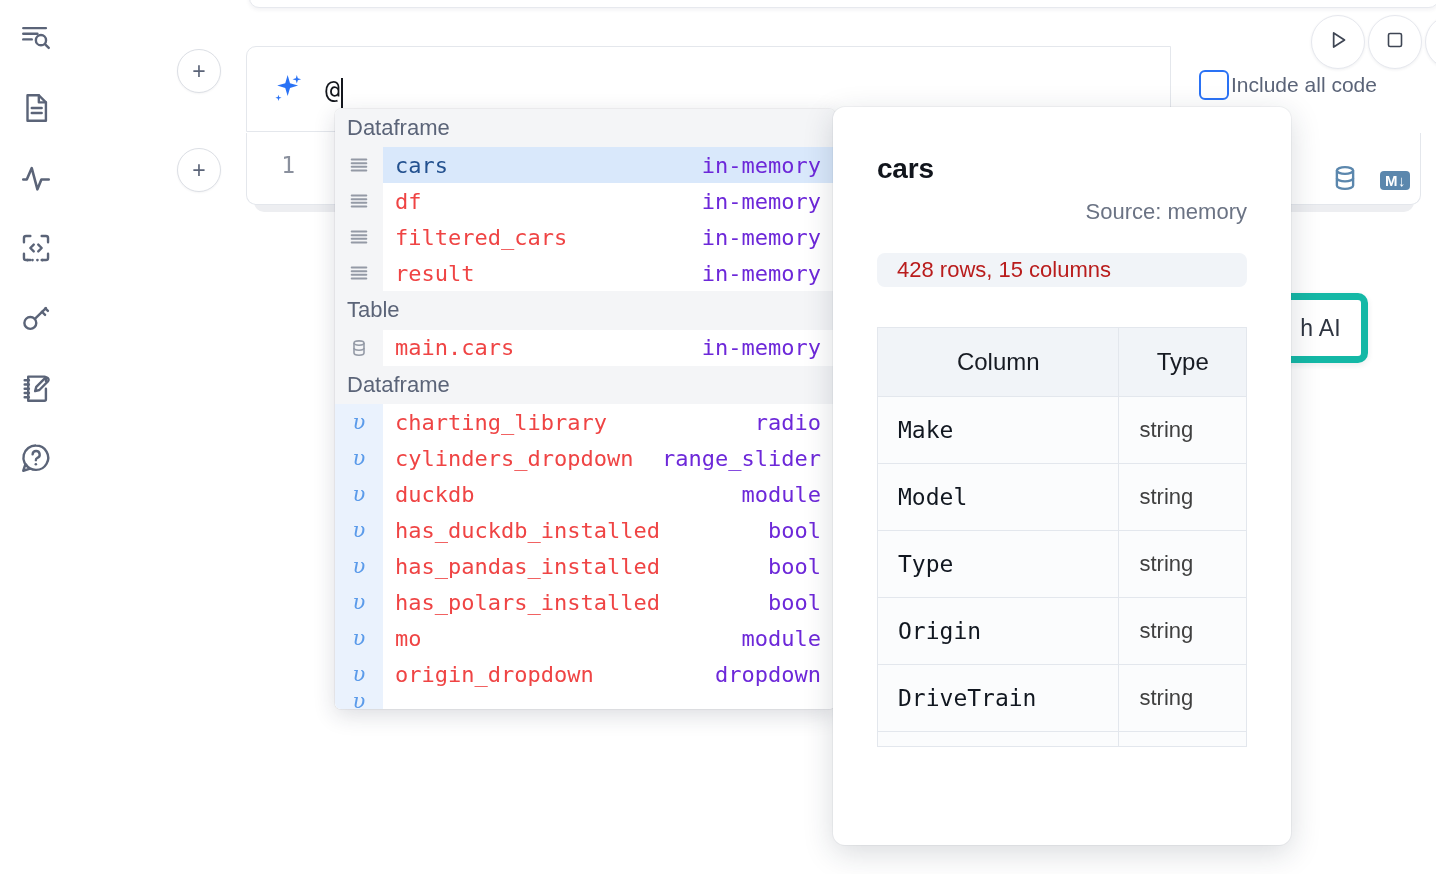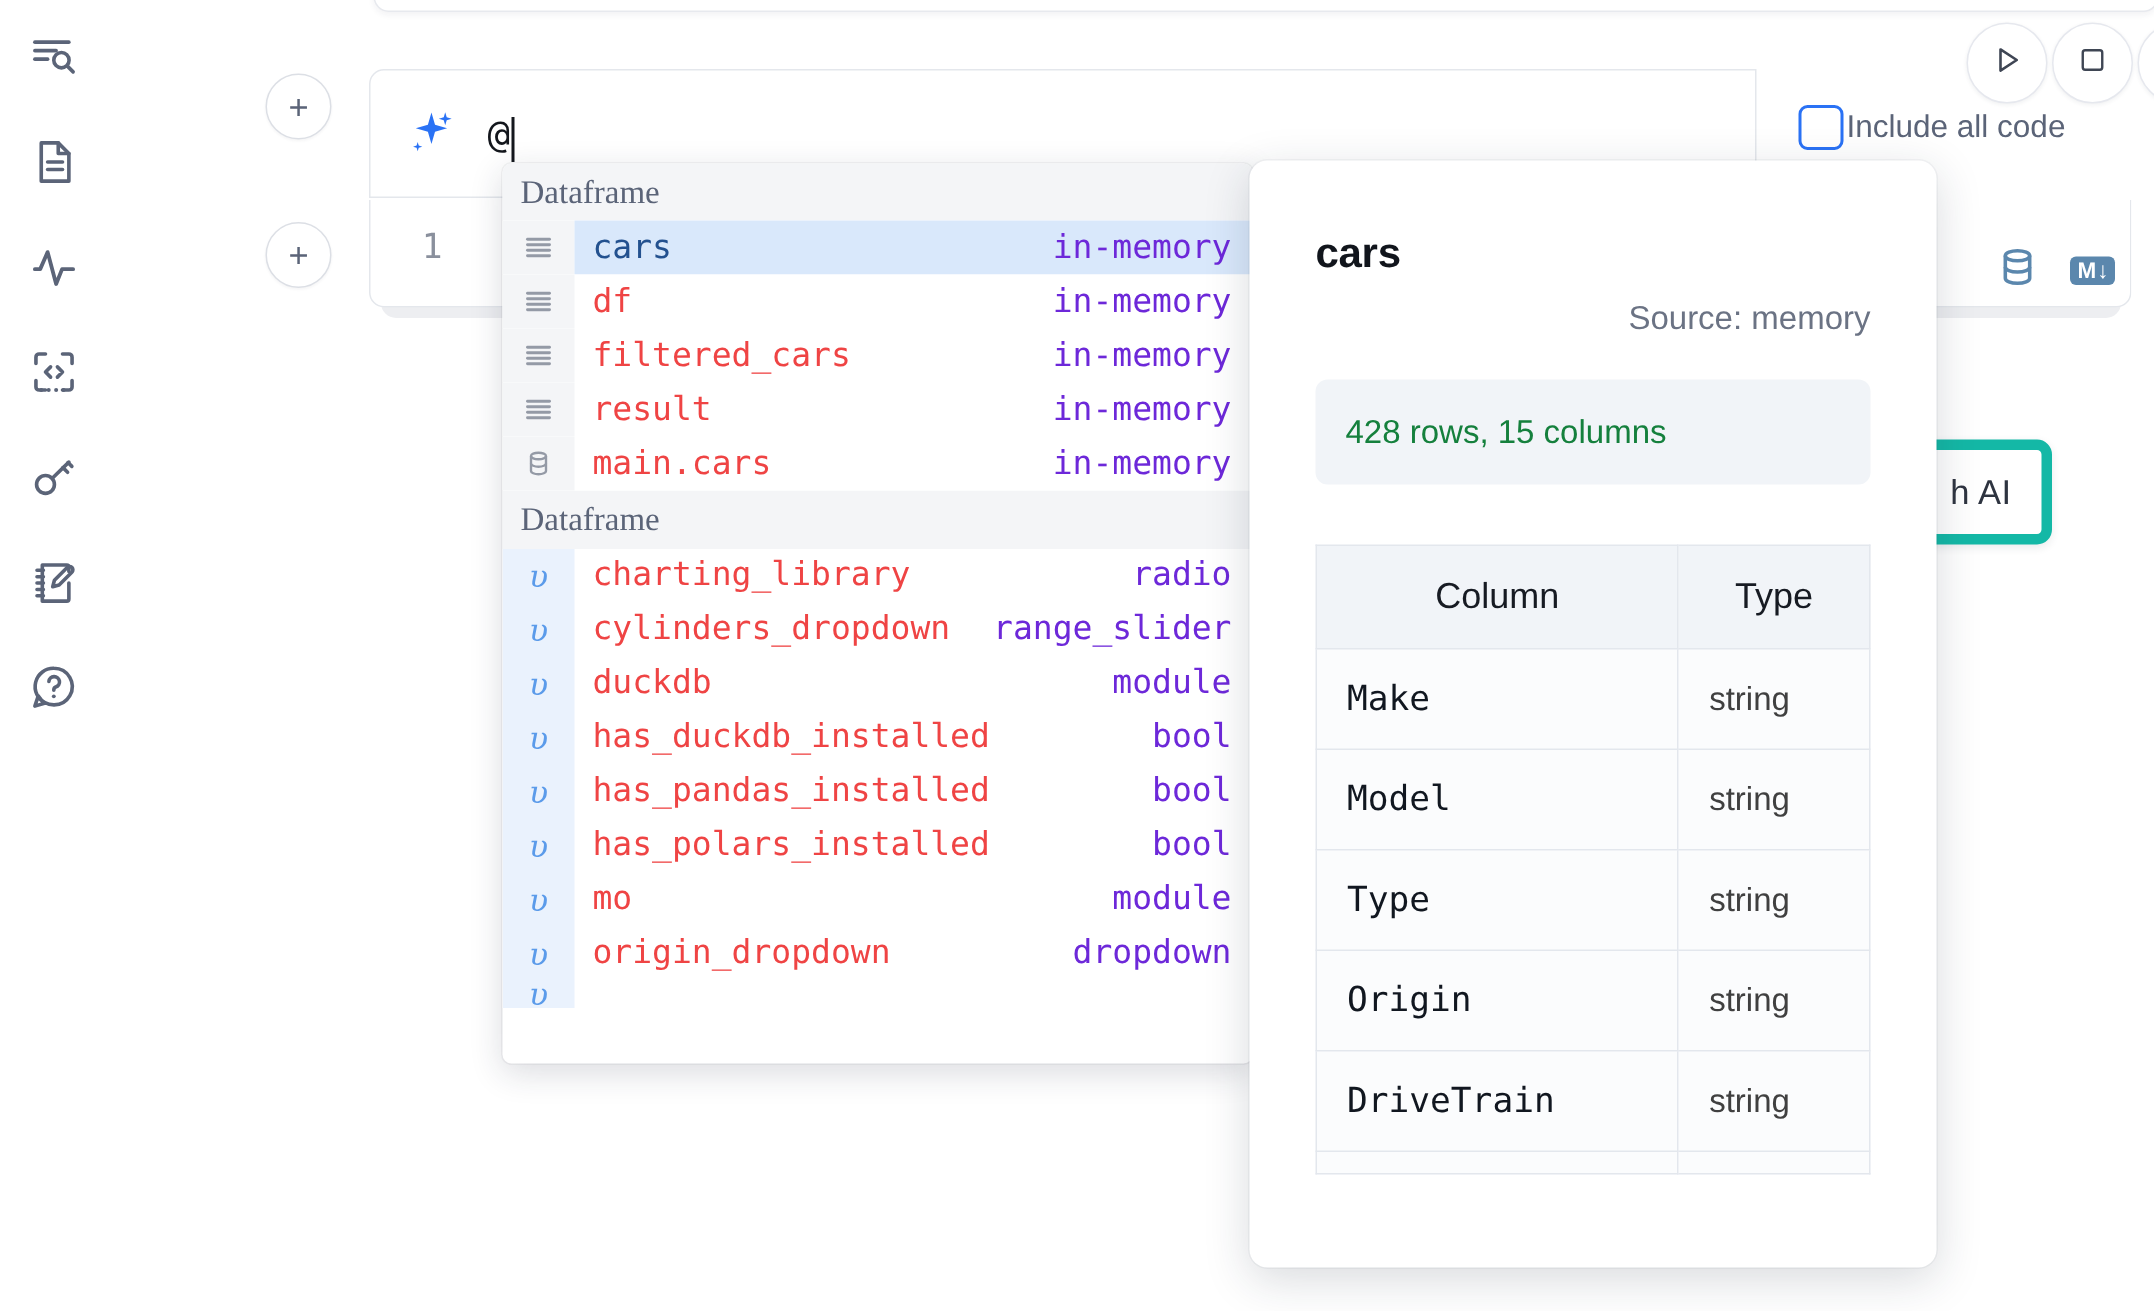--- a/index.html
+++ b/index.html
@@ -116,21 +116,21 @@
 
   
   .dropdown {
     position: absolute; left: 335px; top: 109px; width: 500px; height: 600px;
     background: #fff; border-radius: 6px;
     box-shadow: 0 6px 22px rgba(30,40,60,.16), 0 0 0 1px rgba(30,40,60,.05);
     overflow: hidden;
   }
   .dd-group {
     background: #f4f5f7; color: #5b6478;
-    font-family: Liberation Serif, serif; font-size: 22px;
+    font-family: Liberation Sans, sans-serif; font-size: 22px;
     padding: 6px 0 6px 12px; line-height: 1.2;
   }
   .dd-item {
     display: flex; align-items: center; height: 36px;
     font-family: "DejaVu Sans Mono", monospace; font-size: 22px;
     background: #fff; position: relative;
   }
   .dd-item.sel .dd-name-wrap { background: #d9e8fb; }
   .dd-item.sel .dd-name { color: #23518f; }
   .dd-ic {
@@ -151,21 +151,21 @@
   .preview {
     position: absolute; left: 833px; top: 107px; width: 458px; height: 738px;
     background: #fff; border-radius: 12px;
     box-shadow: 0 8px 30px rgba(30,40,60,.17), 0 0 0 1px rgba(30,40,60,.045);
     padding: 46px 44px 0 44px; overflow: hidden;
   }
   .pv-title { font-size: 28px; font-weight: 700; color: #11151c; letter-spacing: -.2px; }
   .pv-source { margin-top: 14px; font-size: 22px; color: #6b7384; text-align: right; }
   .pv-stats {
     margin-top: 28px; background: #f1f4f8; border-radius: 8px;
-    padding: 22px 20px; font-size: 22px; color: #15803d;
+    padding: 4px 20px; font-size: 22px; color: #b91c1c;
   }
   .pv-table { margin-top: 40px; width: 100%; border-collapse: collapse; }
   .pv-table th, .pv-table td {
     border: 1px solid #e3e7ed; padding: 20px 20px; text-align: left;
   }
   .pv-table th { background: #f1f4f8; font-weight: 400; font-size: 24px; color: #171b23; text-align: center; }
   .pv-table td.col {
     font-family: "DejaVu Sans Mono", monospace; font-size: 23px; color: #111720;
     background: #fbfcfd;
   }
@@ -364,20 +364,21 @@
           <line x1="4" y1="14" x2="20" y2="14"></line>
             <line x1="4" y1="18" x2="20" y2="18"></line>
         </svg>
       </span>
       <span class="dd-name-wrap">
         <span class="dd-name">result</span>
         <span class="dd-type">in-memory</span>
       </span>
     </div>
 
+    <div class="dd-group">Table</div>
     <div class="dd-item">
       <span class="dd-ic">
         <svg width="20" height="20" viewBox="0 0 24 24" fill="none" stroke="currentColor" stroke-width="1.9">
           <ellipse cx="12" cy="6" rx="6" ry="2.6"></ellipse>
           <path d="M6 6v12c0 1.4 2.7 2.6 6 2.6s6-1.2 6-2.6V6"></path>
           <path d="M6 12c0 1.4 2.7 2.6 6 2.6s6-1.2 6-2.6"></path>
         </svg>
       </span>
       <span class="dd-name-wrap">
         <span class="dd-name">main.cars</span>

